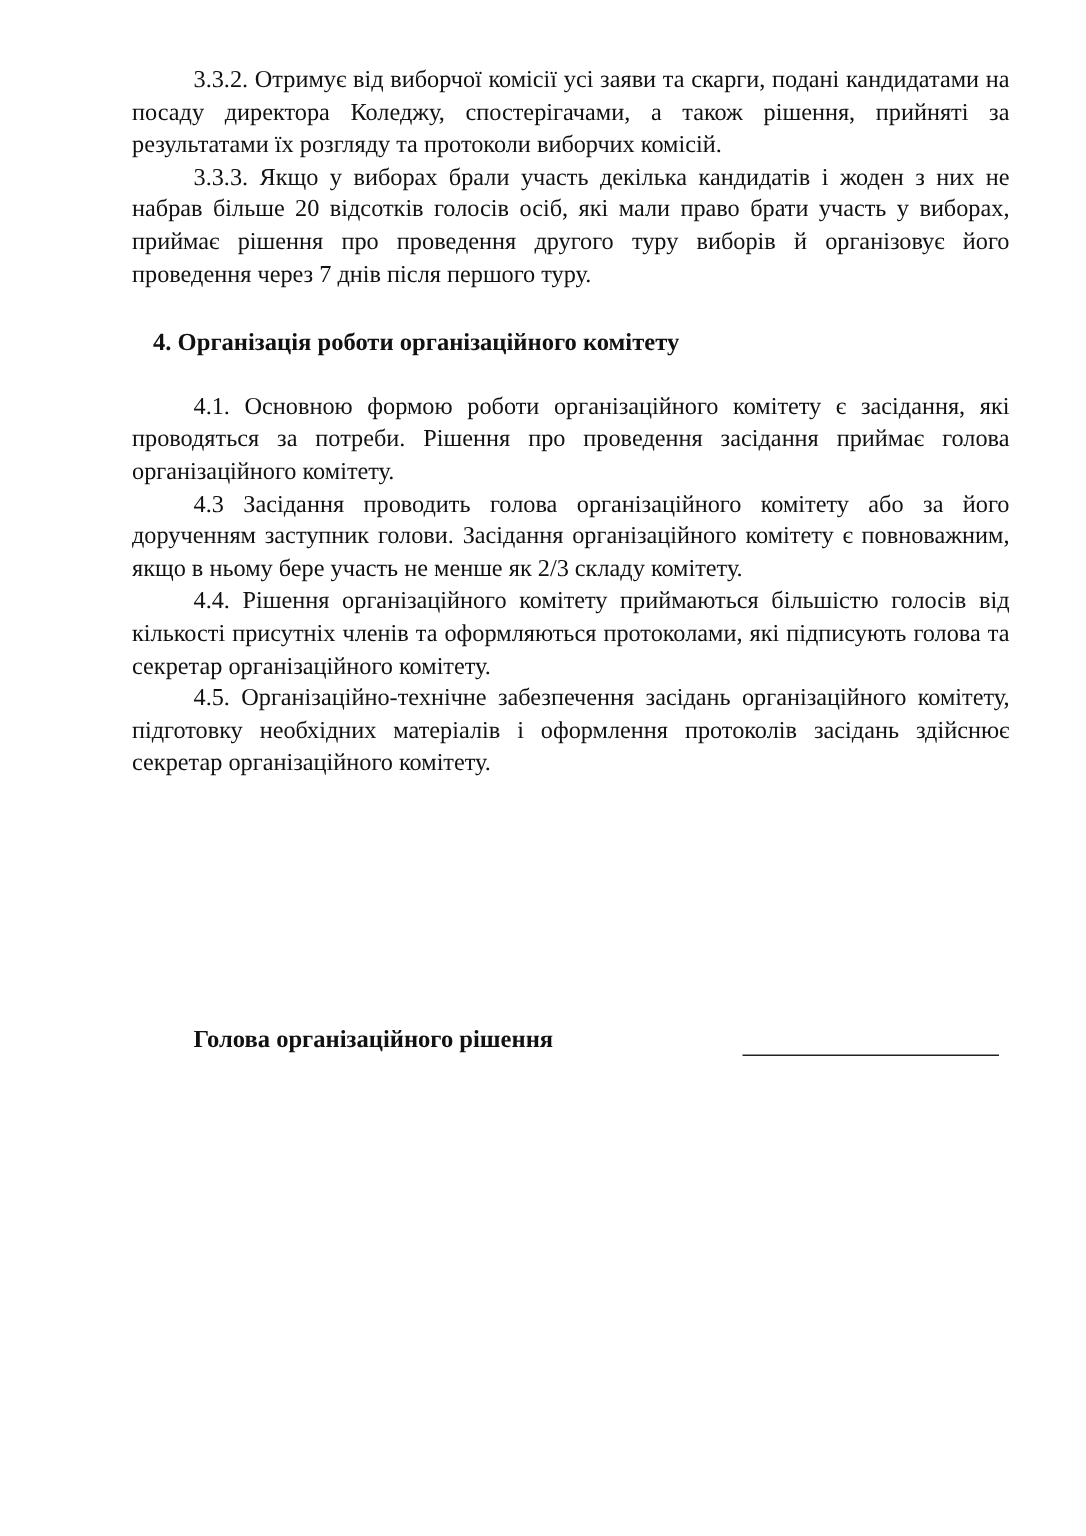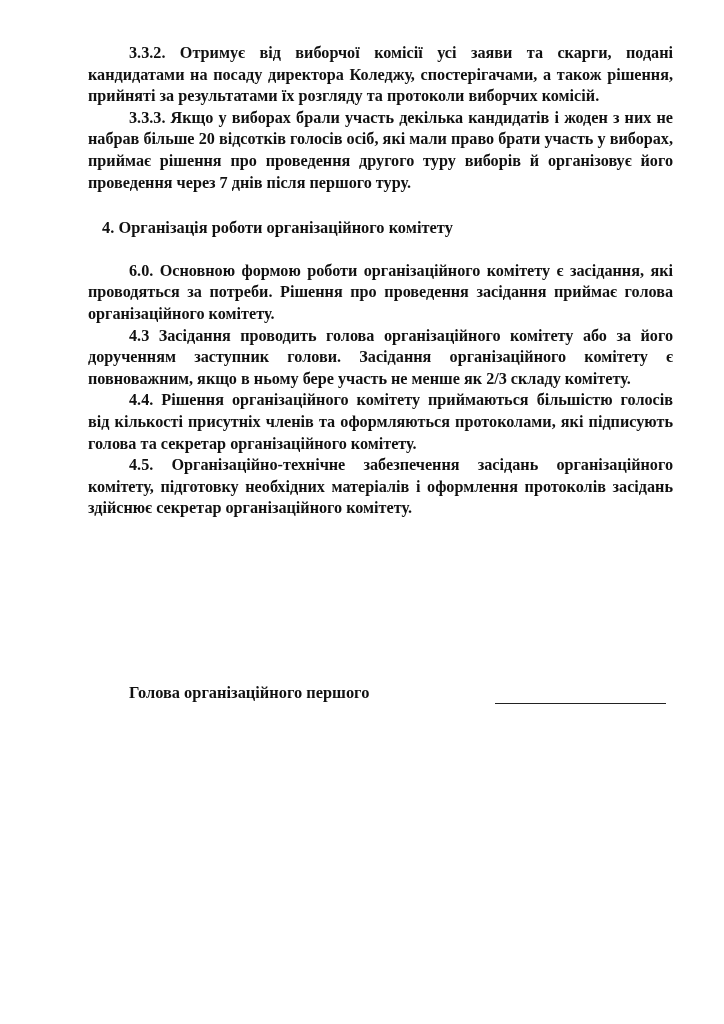--- a/index.html
+++ b/index.html
@@ -20,21 +20,20 @@
       left: 88px;
       top: 43px;
       width: 585px;
       font-size: 16.2px;
       line-height: 21.6px;
     }
     .para {
       margin: 0;
       text-align: justify;
       text-indent: 41px;
-      font-weight: bold;
     }
     .section-heading {
       margin: 23px 0 22px 0;
       text-align: left;
       font-weight: bold;
       font-size: 16.4px;
       line-height: 21.6px;
       padding-left: 14px;
     }
     .signature {
@@ -63,22 +62,22 @@
   </style>
 </head>
 <body>
 
 <div class="page">
   <p class="para">3.3.2. Отримує від виборчої комісії усі заяви та скарги, подані кандидатами на посаду директора Коледжу, спостерігачами, а також рішення, прийняті за результатами їх розгляду та протоколи виборчих комісій.</p>
   <p class="para">3.3.3. Якщо у виборах брали участь декілька кандидатів і жоден з них не набрав більше 20 відсотків голосів осіб, які мали право брати участь у виборах, приймає рішення про проведення другого туру виборів й організовує його проведення через 7 днів після першого туру.</p>
 
   <h2 class="section-heading">4. Організація роботи організаційного комітету</h2>
 
-  <p class="para">6.0. Основною формою роботи організаційного комітету є засідання, які проводяться за потреби. Рішення про проведення засідання приймає голова організаційного комітету.</p>
+  <p class="para">4.1. Основною формою роботи організаційного комітету є засідання, які проводяться за потреби. Рішення про проведення засідання приймає голова організаційного комітету.</p>
   <p class="para">4.3 Засідання проводить голова організаційного комітету або за його дорученням заступник голови. Засідання організаційного комітету є повноважним, якщо в ньому бере участь не менше як 2/3 складу комітету.</p>
   <p class="para">4.4. Рішення організаційного комітету приймаються більшістю голосів від кількості присутніх членів та оформляються протоколами, які підписують голова та секретар організаційного комітету.</p>
   <p class="para">4.5. Організаційно-технічне забезпечення засідань організаційного комітету, підготовку необхідних матеріалів і оформлення протоколів засідань здійснює секретар організаційного комітету.</p>
 </div>
 
 <div class="signature">
-  <span class="signature-label">Голова організаційного першого</span>
+  <span class="signature-label">Голова організаційного рішення</span>
   <span class="signature-line"></span>
 </div>
 
 </body></html>

